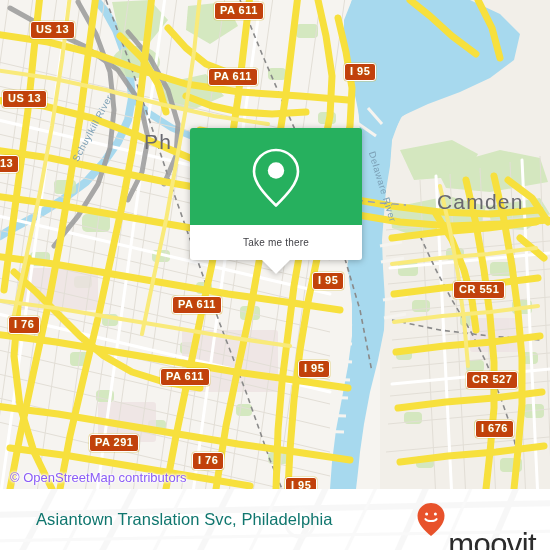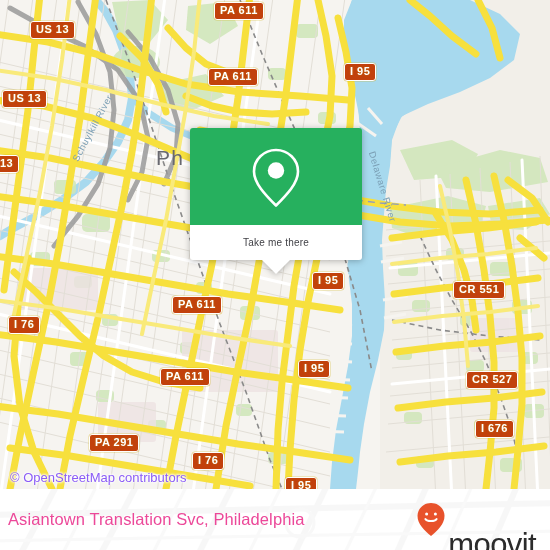--- a/index.html
+++ b/index.html
@@ -149,23 +149,23 @@
     position: absolute;
     left: 0;
     top: 0;
     width: 550px;
     height: 61px;
     opacity: .5;
     pointer-events: none;
   }
   #footer-title {
     position: relative;
-    margin-left: 8px;
+    margin-left: 36px;
     font-size: 16.5px;
-    color: #ec4899;
+    color: #0f766e;
     letter-spacing: .1px;
     white-space: nowrap;
     z-index: 2;
   }
   #brand {
     position: absolute;
     right: 14px;
     top: 50%;
     transform: translateY(-50%);
     display: flex;
@@ -432,21 +432,22 @@
           <path d="M 200 -5 L 194 52 L 186 108 L 176 164 L 166 220 L 154 276 L 142 334"></path>
           <path d="M 392 264 L 440 258 L 488 254 L 536 248"></path>
           <path d="M 394 322 L 442 316 L 490 312 L 538 306"></path>
           <path d="M 440 186 L 450 230 L 458 274 L 464 320 L 468 366"></path>
         </g>
 
         <path d="M 356 200 L 380 203 L 406 205" fill="none" stroke="#7c8fd6" stroke-width="1.3" stroke-dasharray="7 5" opacity=".85"></path>
       </g>
     </svg>
 
-    <div class="place-label place-city" style="left:156px; top:130px;margin-top:16px;">Ph</div>
+    <div class="place-label place-city" style="left:144px; top:130px;">Ph</div>
+    <div class="place-label place-city" style="left:437px; top:190px;">Camden</div>
 
     <div class="place-label water-label" style="left:75px; top:155px; transform:rotate(-62deg); transform-origin:left center;">Schuylkill River</div>
     <div class="place-label water-label" style="left:372px; top:146px; transform:rotate(73deg); transform-origin:left center;">Delaware River</div>
 
     <div class="shield" style="left:30px; top:21px;">US 13</div>
     <div class="shield" style="left:2px;  top:90px;">US 13</div>
     <div class="shield" style="left:-6px; top:155px;">13</div>
     <div class="shield" style="left:214px;top:2px;">PA 611</div>
     <div class="shield" style="left:208px;top:68px;">PA 611</div>
     <div class="shield" style="left:344px;top:63px;">I 95</div>

